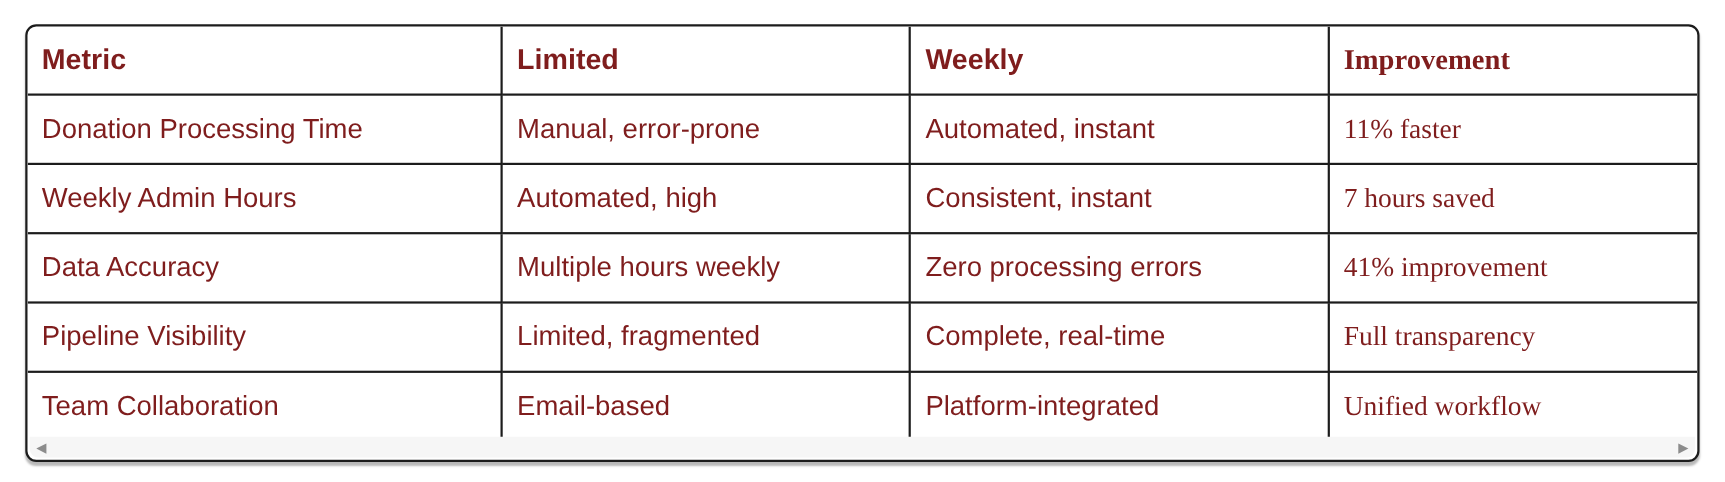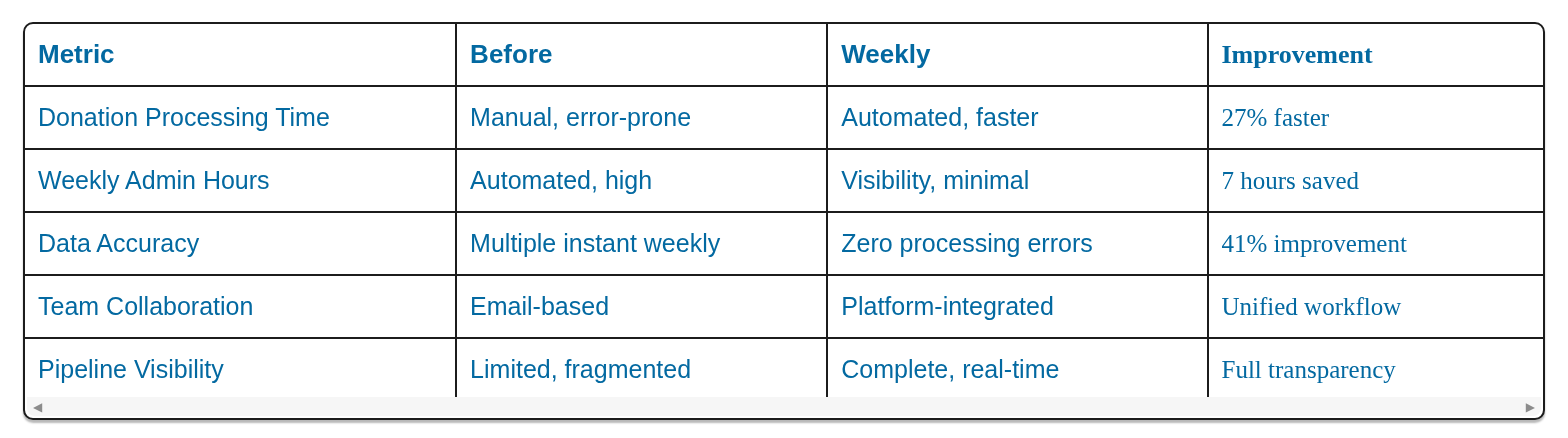--- a/index.html
+++ b/index.html
@@ -25,21 +25,21 @@
     box-shadow: 0 3px 2px rgba(0,0,0,0.28);
   }
   .scroll-area {
     height: calc(100% - 19px);
     overflow: hidden;
   }
   table.metrics {
     width: 100%;
     border-collapse: collapse;
     table-layout: fixed;
-    color: #0369a1;
+    color: #7f1d1d;
   }
   table.metrics th,
   table.metrics td {
     text-align: left;
     vertical-align: middle;
     height: 61px;
     padding: 0 10px 0 13px;
     border-right: 2px solid #1c1c1c;
     border-bottom: 2px solid #1c1c1c;
     white-space: nowrap;
@@ -92,55 +92,55 @@
     <table class="metrics">
       <colgroup>
         <col style="width:28.4%">
         <col style="width:24.45%">
         <col style="width:25.05%">
         <col style="width:22.1%">
       </colgroup>
       <thead>
         <tr>
           <th>Metric</th>
-          <th>Before</th>
+          <th>Limited</th>
           <th>Weekly</th>
           <th>Improvement</th>
         </tr>
       </thead>
       <tbody>
         <tr>
           <td>Donation Processing Time</td>
           <td>Manual, error-prone</td>
-          <td>Automated, faster</td>
-          <td>27% faster</td>
+          <td>Automated, instant</td>
+          <td>11% faster</td>
         </tr>
         <tr>
           <td>Weekly Admin Hours</td>
           <td>Automated, high</td>
-          <td>Visibility, minimal</td>
+          <td>Consistent, instant</td>
           <td>7 hours saved</td>
         </tr>
         <tr>
           <td>Data Accuracy</td>
-          <td>Multiple instant weekly</td>
+          <td>Multiple hours weekly</td>
           <td>Zero processing errors</td>
           <td>41% improvement</td>
+        </tr>
+        <tr>
+          <td>Pipeline Visibility</td>
+          <td>Limited, fragmented</td>
+          <td>Complete, real-time</td>
+          <td>Full transparency</td>
         </tr>
         <tr>
           <td>Team Collaboration</td>
           <td>Email-based</td>
           <td>Platform-integrated</td>
           <td>Unified workflow</td>
-        </tr>
-        <tr>
-          <td>Pipeline Visibility</td>
-          <td>Limited, fragmented</td>
-          <td>Complete, real-time</td>
-          <td>Full transparency</td>
         </tr>
       </tbody>
     </table>
   </div>
   <div class="hscrollbar">
     <span class="scroll-arrow">◀</span>
     <span class="scroll-arrow">▶</span>
   </div>
 </div>
 

